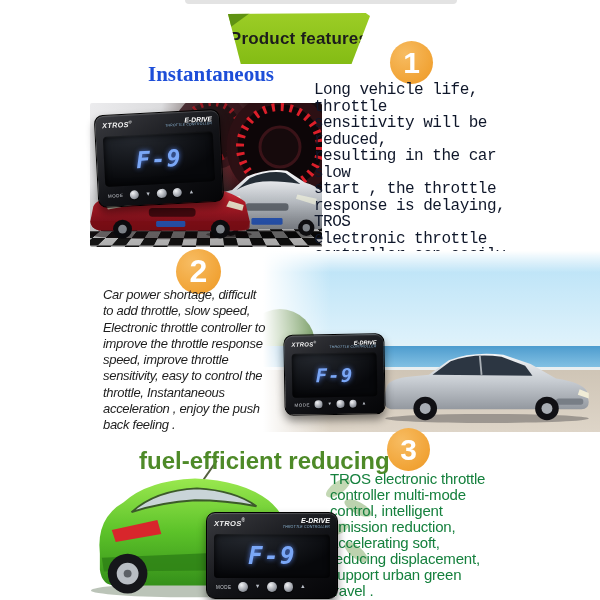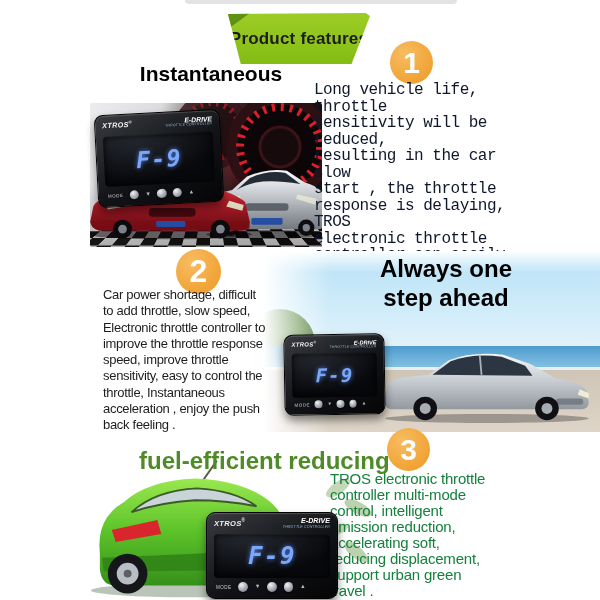--- a/index.html
+++ b/index.html
@@ -20,33 +20,33 @@
   .ribbon-label{position:relative;font-size:17px;font-weight:700;color:#1c1c1c;letter-spacing:.2px;}
 
   
   .badge{position:absolute;border-radius:50%;background:radial-gradient(circle at 35% 30%,#f7bc62,#f1a335 70%,#e8952a);
          color:#fff;font-weight:700;display:flex;align-items:center;justify-content:center;}
   .badge-1{left:390px;top:41px;width:43px;height:43px;font-size:30px;}
   .badge-2{left:176px;top:249px;width:45px;height:45px;font-size:32px;}
   .badge-3{left:387px;top:428px;width:43px;height:43px;font-size:30px;}
 
   
-  .head-red{position:absolute;color:#000000;font-weight:700;text-align:center;}
+  .head-red{position:absolute;color:#1d4ed8;font-weight:700;text-align:center;font-family:Liberation Serif, serif;}
   .head-s1{left:85px;top:62px;width:252px;font-size:21px;line-height:24px;z-index:6;}
   .head-s2{left:348px;top:254px;width:196px;font-size:24px;line-height:29px;z-index:6;}
   .head-green{position:absolute;color:#4e8a28;font-weight:700;z-index:6;}
   .hg1{left:103px;top:423px;font-size:24px;line-height:26px;}
   .hg2{left:139px;top:448px;font-size:24px;line-height:26px;}
 
   
   .prebody{position:absolute;white-space:pre-line;color:#333;}
   .body-s1{left:314px;top:82px;width:220px;font-family:"Liberation Mono",monospace;
            font-size:16px;line-height:16.5px;letter-spacing:-0.5px;color:#0f172a;}
   .body-s2{left:103px;top:287px;width:205px;font-size:13px;line-height:16.3px;
-           letter-spacing:-0.3px;color:#1d1d1d;}
+           letter-spacing:-0.3px;color:#1d1d1d;font-style:italic;}
   .body-s3{left:330px;top:471px;width:255px;font-size:15px;line-height:16px;
            letter-spacing:-0.2px;color:#15803d;z-index:6;}
 
   
   .photo1{position:absolute;left:90px;top:103px;width:232px;height:144px;overflow:hidden;
           border-radius:2px;background:linear-gradient(100deg,#ececee 0%,#dcdcde 28%,#6a5a58 46%,#231518 62%,#150a0c 100%);}
   .speedo{position:absolute;right:-10px;top:-14px;}
   .glow{position:absolute;right:18px;top:0;width:120px;height:90px;
         background:radial-gradient(circle,rgba(220,30,45,.45),rgba(220,30,45,0) 70%);}
   .checker{position:absolute;left:-30px;bottom:-6px;width:300px;height:58px;
@@ -209,24 +209,20 @@
       <polygon points="222,52 232,56 232,62 220,58" fill="#f0ecd6"></polygon>
       <rect x="196" y="62" width="30" height="7" rx="3" fill="#787e86"></rect>
       <circle cx="52" cy="73" r="13" fill="#101014"></circle>
         <circle cx="52" cy="73" r="6" fill="#a8adb4"></circle>
       <circle cx="186" cy="73" r="13" fill="#101014"></circle>
         <circle cx="186" cy="73" r="6" fill="#a8adb4"></circle>
     </svg>
     <div class="photo2-fade"></div>
   </div>
 
-  <div class="head-red head-s2">
-    <div>Always one</div>
-    <div>step ahead</div>
-  </div>
 
   <div class="prebody body-s2">Car power shortage, difficult
 to add throttle, slow speed,
 Electronic throttle controller to
 improve the throttle response
 speed, improve throttle
 sensitivity, easy to control the
 throttle, Instantaneous
 acceleration , enjoy the push
 back feeling .</div>

